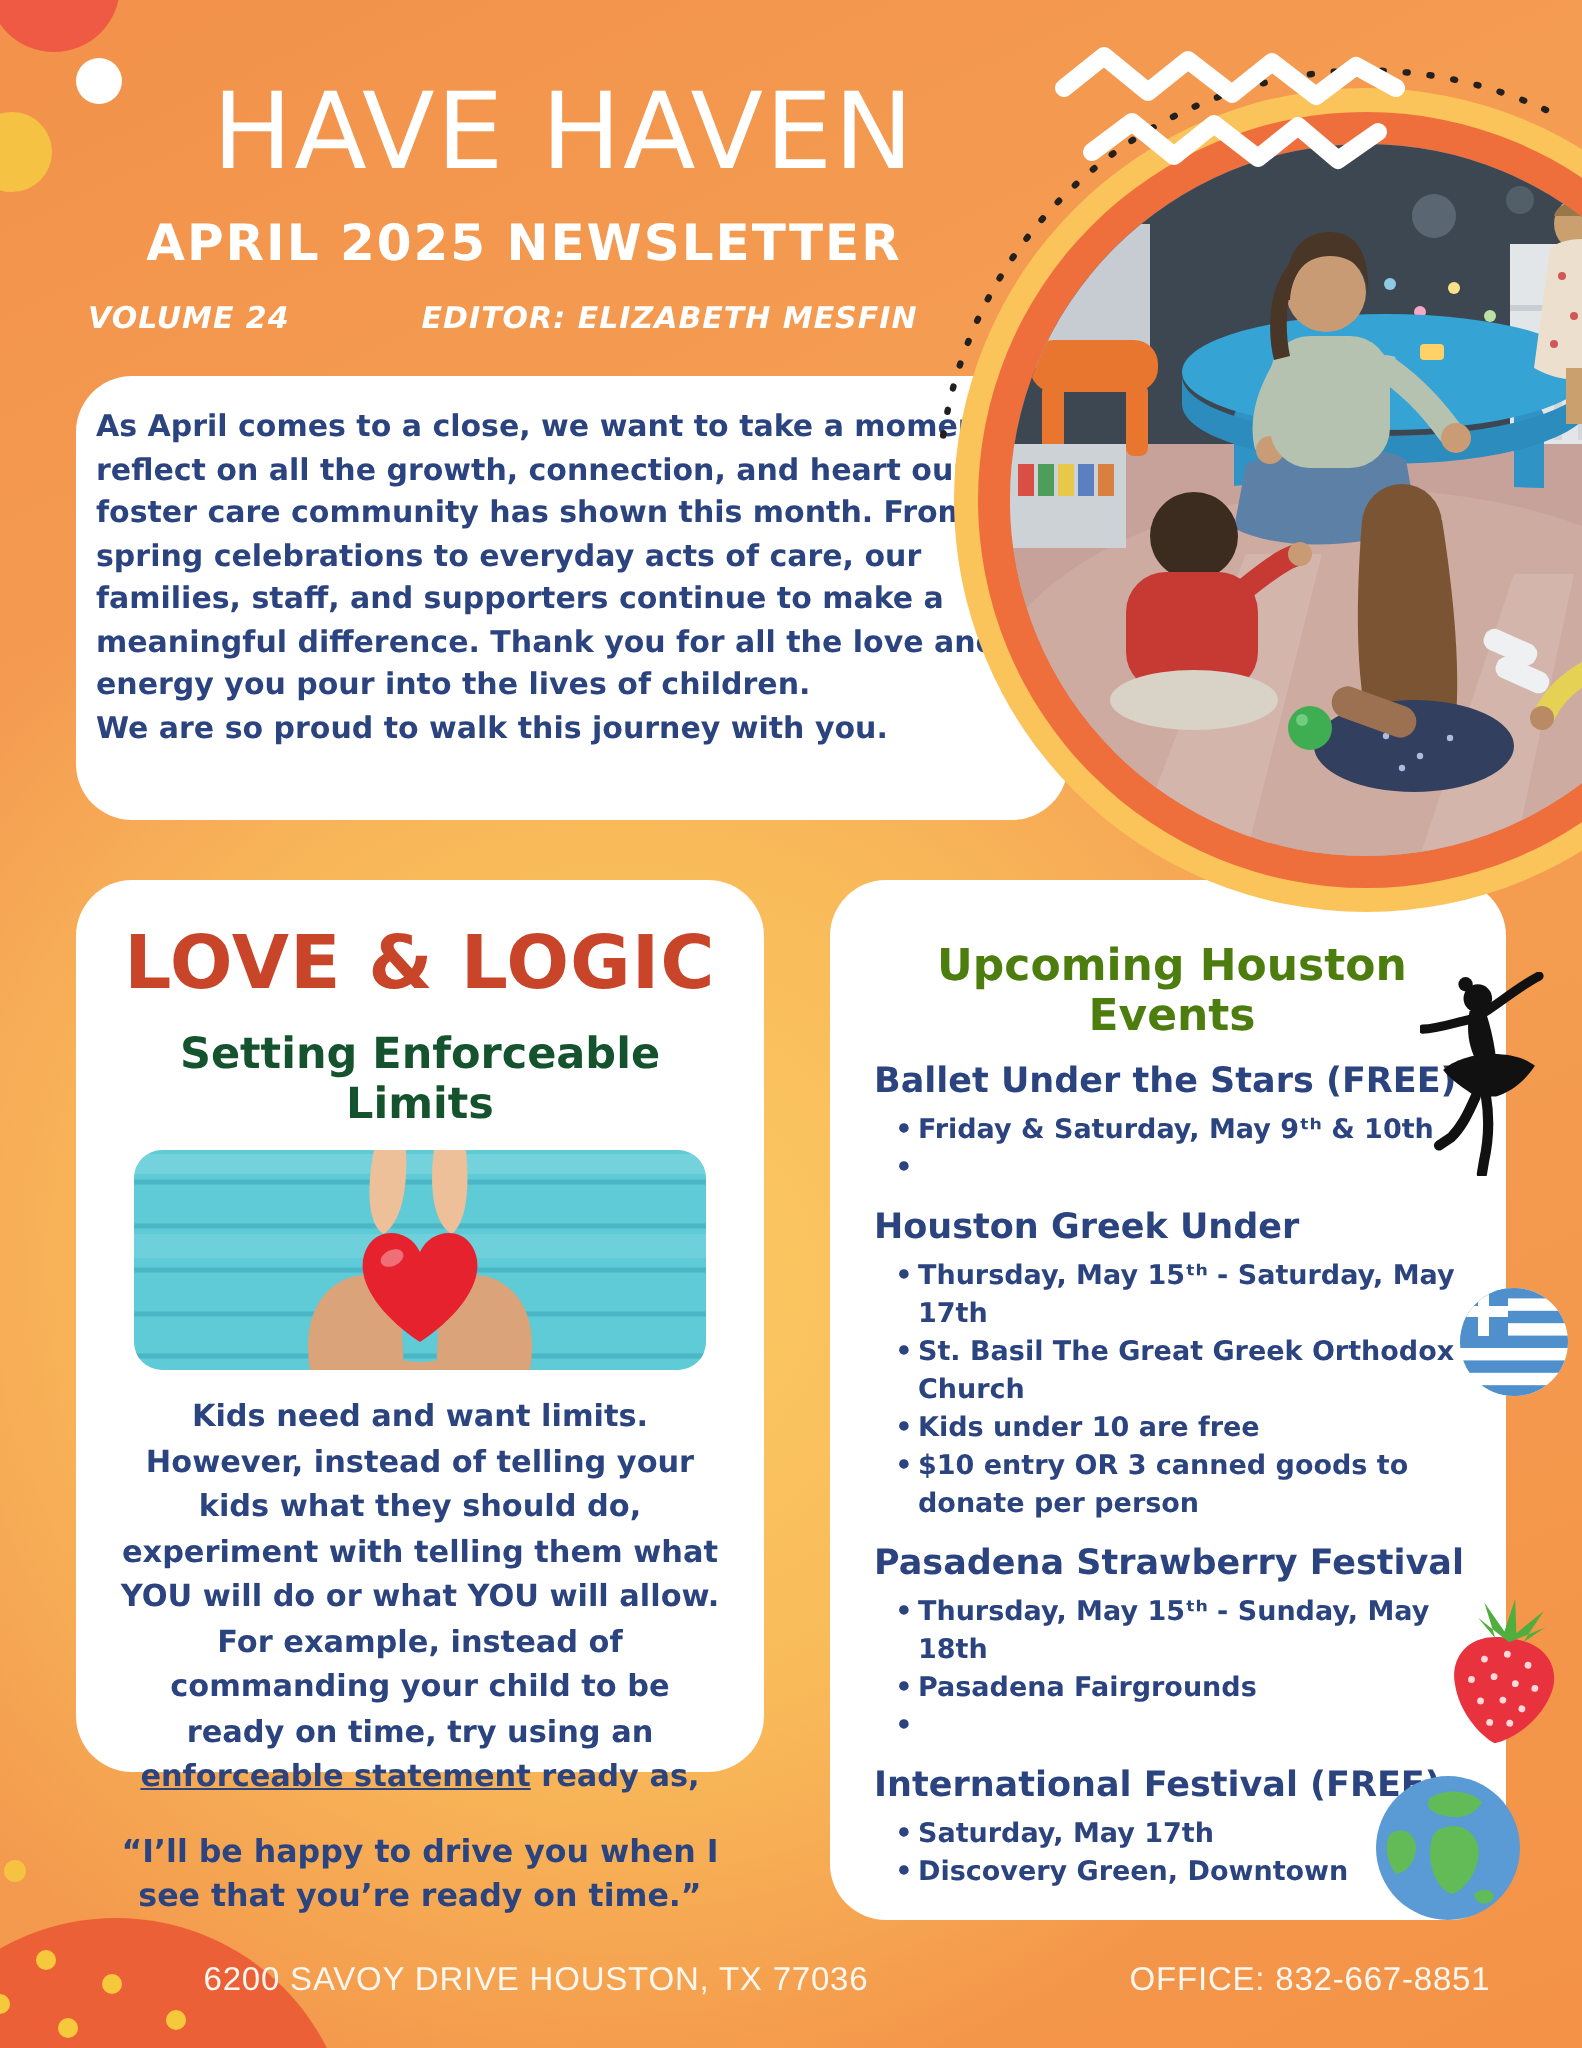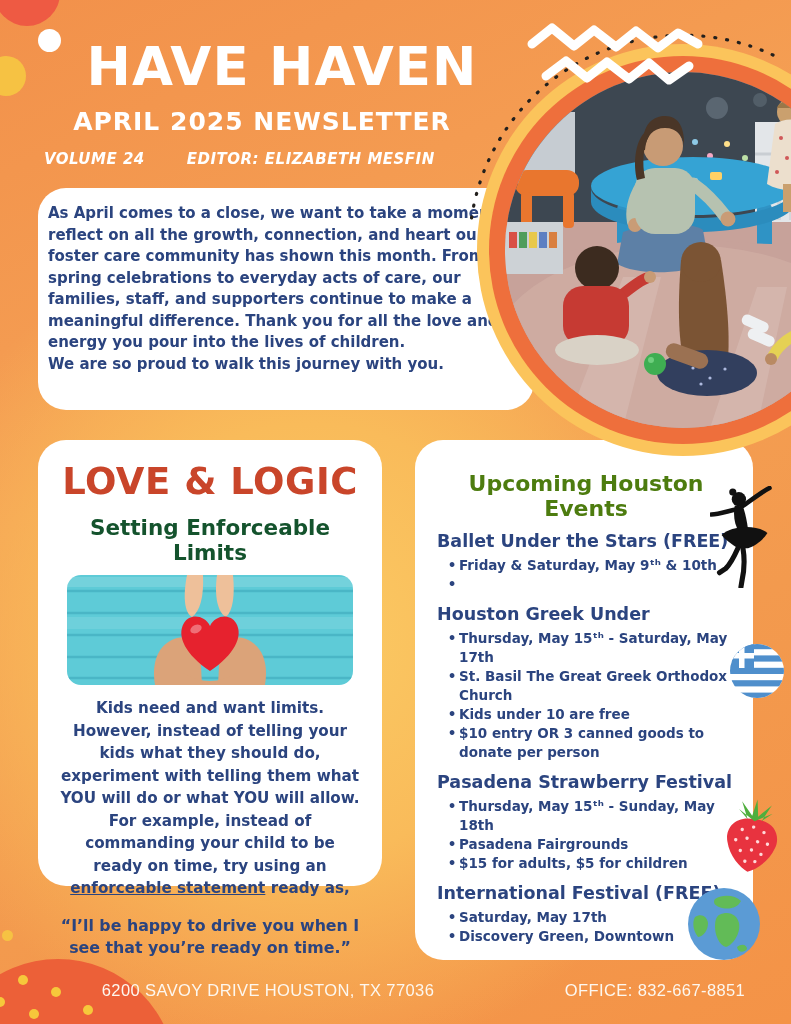--- a/index.html
+++ b/index.html
@@ -8,23 +8,23 @@
     font-family:"DejaVu Sans",sans-serif;
     background:
       radial-gradient(circle 540px at 310px 640px, #fbca63 0%, #f9bb5a 40%, rgba(248,180,88,0) 78%),
       linear-gradient(155deg,#f2914b 0%,#f5a054 38%,#f39a4e 68%,#f49347 100%);
   }
   .abs{position:absolute;}
   
   .dot-white-tl{left:38px;top:29px;width:23px;height:23px;border-radius:50%;background:#fff;z-index:2;}
   .circle-red-tl{left:-6px;top:-40px;width:66px;height:66px;border-radius:50%;background:#ee5a43;z-index:1;}
   .circle-yellow-l{left:-14px;top:56px;width:40px;height:40px;border-radius:50%;background:#f6c243;z-index:1;}
-  .brand-title{left:62px;top:36px;width:440px;text-align:center;color:#fff;font-size:53px;font-weight:bold;letter-spacing:1px;z-index:2;white-space:nowrap;}
+  .brand-title{left:62px;top:36px;width:440px;text-align:center;color:#fff;font-size:53px;font-weight:normal;letter-spacing:1px;z-index:2;white-space:nowrap;}
   .brand-subtitle{left:62px;top:107px;width:400px;text-align:center;color:#fff;font-size:25px;font-weight:bold;letter-spacing:1px;z-index:2;}
-  .volume-line{left:44px;top:150px;display:flex;gap:42px;color:#fff;font-size:15px;font-style:italic;font-weight:bold;letter-spacing:0.5px;z-index:2;}
+  .volume-line{left:44px;top:150px;display:flex;gap:66px;color:#fff;font-size:15px;font-style:italic;font-weight:bold;letter-spacing:0.5px;z-index:2;}
   
   .card{background:#fff;border-radius:28px;box-sizing:border-box;z-index:2;}
   .intro-card{left:38px;top:188px;width:496px;height:222px;padding:15px 10px;}
   .intro-card p{margin:0;color:#2b447f;font-weight:bold;font-size:15px;line-height:21.5px;}
   .love-card{left:38px;top:440px;width:344px;height:446px;padding:12px 22px;text-align:center;}
   .love-title{margin:8px 0 0 0;color:#c9452a;font-size:37px;font-weight:bold;letter-spacing:0.5px;}
   .love-subtitle{margin:12px 0 10px 0;color:#14532d;font-size:21.5px;font-weight:bold;}
   .heart-img{width:286px;height:110px;border-radius:14px;overflow:hidden;margin:0 auto;}
   .love-body{margin:12px 0 0 0;color:#2b447f;font-weight:bold;font-size:15.2px;line-height:22.5px;}
   .love-body .u{text-decoration:underline;}
@@ -260,21 +260,20 @@
         <li>
             <span class="b">•</span>
             <span>Thursday, May 15ᵗʰ - Sunday, May 18th</span>
           </li>
         <li>
             <span class="b">•</span>
             <span>Pasadena Fairgrounds</span>
           </li>
         <li>
             <span class="b">•</span>
-            <span>$15 for adults, $5 for children</span>
           </li>
       </ul>
     </div>
 
     <div class="event">
       <h3>International Festival (FREE)</h3>
       <ul>
         <li>
             <span class="b">•</span>
             <span>Saturday, May 17th</span>

